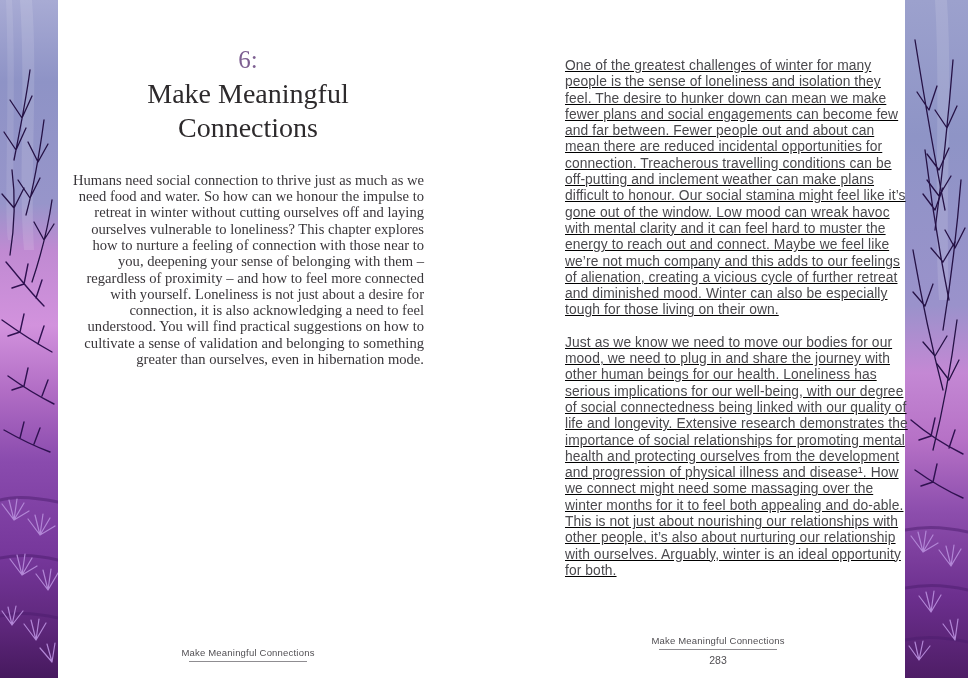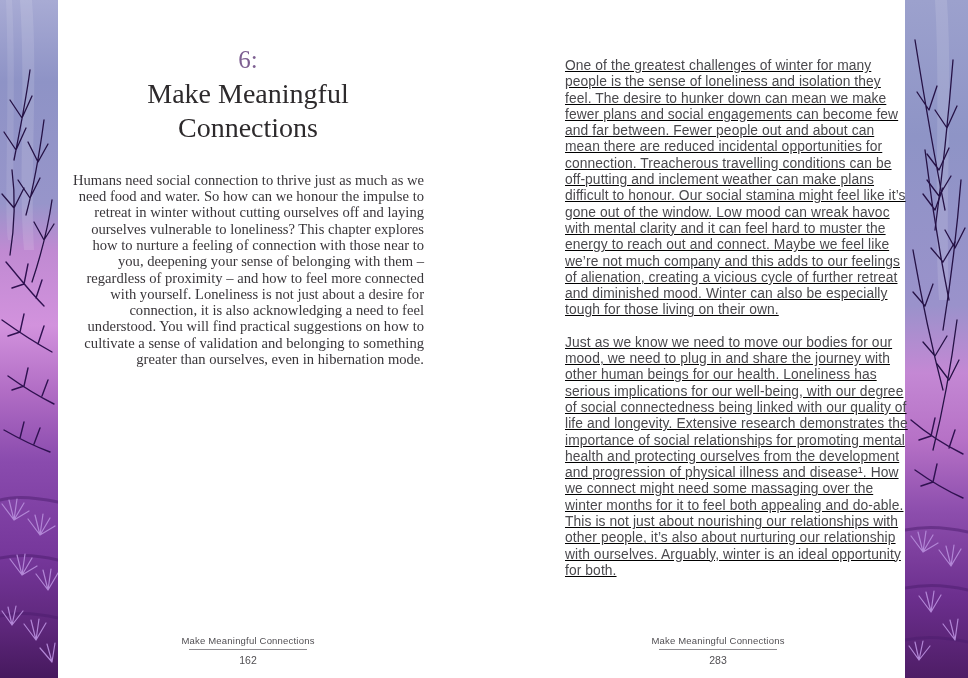--- a/index.html
+++ b/index.html
@@ -171,21 +171,20 @@
 
   <div class="page page-left">
     <div class="content-left">
       <div class="chapter-number">6:</div>
       <h1 class="chapter-title">Make Meaningful Connections</h1>
       <div class="intro">Humans need social connection to thrive just as much as we need food and water. So how can we honour the impulse to retreat in winter without cutting ourselves off and laying ourselves vulnerable to loneliness? This chapter explores how to nurture a feeling of connection with those near to you, deepening your sense of belonging with them – regardless of proximity – and how to feel more connected with yourself. Loneliness is not just about a desire for connection, it is also acknowledging a need to feel understood. You will find practical suggestions on how to cultivate a sense of validation and belonging to something greater than ourselves, even in hibernation mode.</div>
     </div>
     <div class="footer">
       <div class="running-head">Make Meaningful Connections</div>
       <div class="footer-rule"></div>
-      <div class="page-number">162</div>
     </div>
   </div>
 
   <div class="page page-right">
     <div class="content-right">
       <p>One of the greatest challenges of winter for many people is the sense of loneliness and isolation they feel. The desire to hunker down can mean we make fewer plans and social engagements can become few and far between. Fewer people out and about can mean there are reduced incidental opportunities for connection. Treacherous travelling conditions can be off-putting and inclement weather can make plans difficult to honour. Our social stamina might feel like it’s gone out of the window. Low mood can wreak havoc with mental clarity and it can feel hard to muster the energy to reach out and connect. Maybe we feel like we’re not much company and this adds to our feelings of alienation, creating a vicious cycle of further retreat and diminished mood. Winter can also be especially tough for those living on their own.</p>
       <p>Just as we know we need to move our bodies for our mood, we need to plug in and share the journey with other human beings for our health. Loneliness has serious implications for our well-being, with our degree of social connectedness being linked with our quality of life and longevity. Extensive research demonstrates the importance of social relationships for promoting mental health and protecting ourselves from the development and progression of physical illness and disease¹. How we connect might need some massaging over the winter months for it to feel both appealing and do-able. This is not just about nourishing our relationships with other people, it’s also about nurturing our relationship with ourselves. Arguably, winter is an ideal opportunity for both.</p>
     </div>
     <div class="footer">
       <div class="running-head">Make Meaningful Connections</div>

